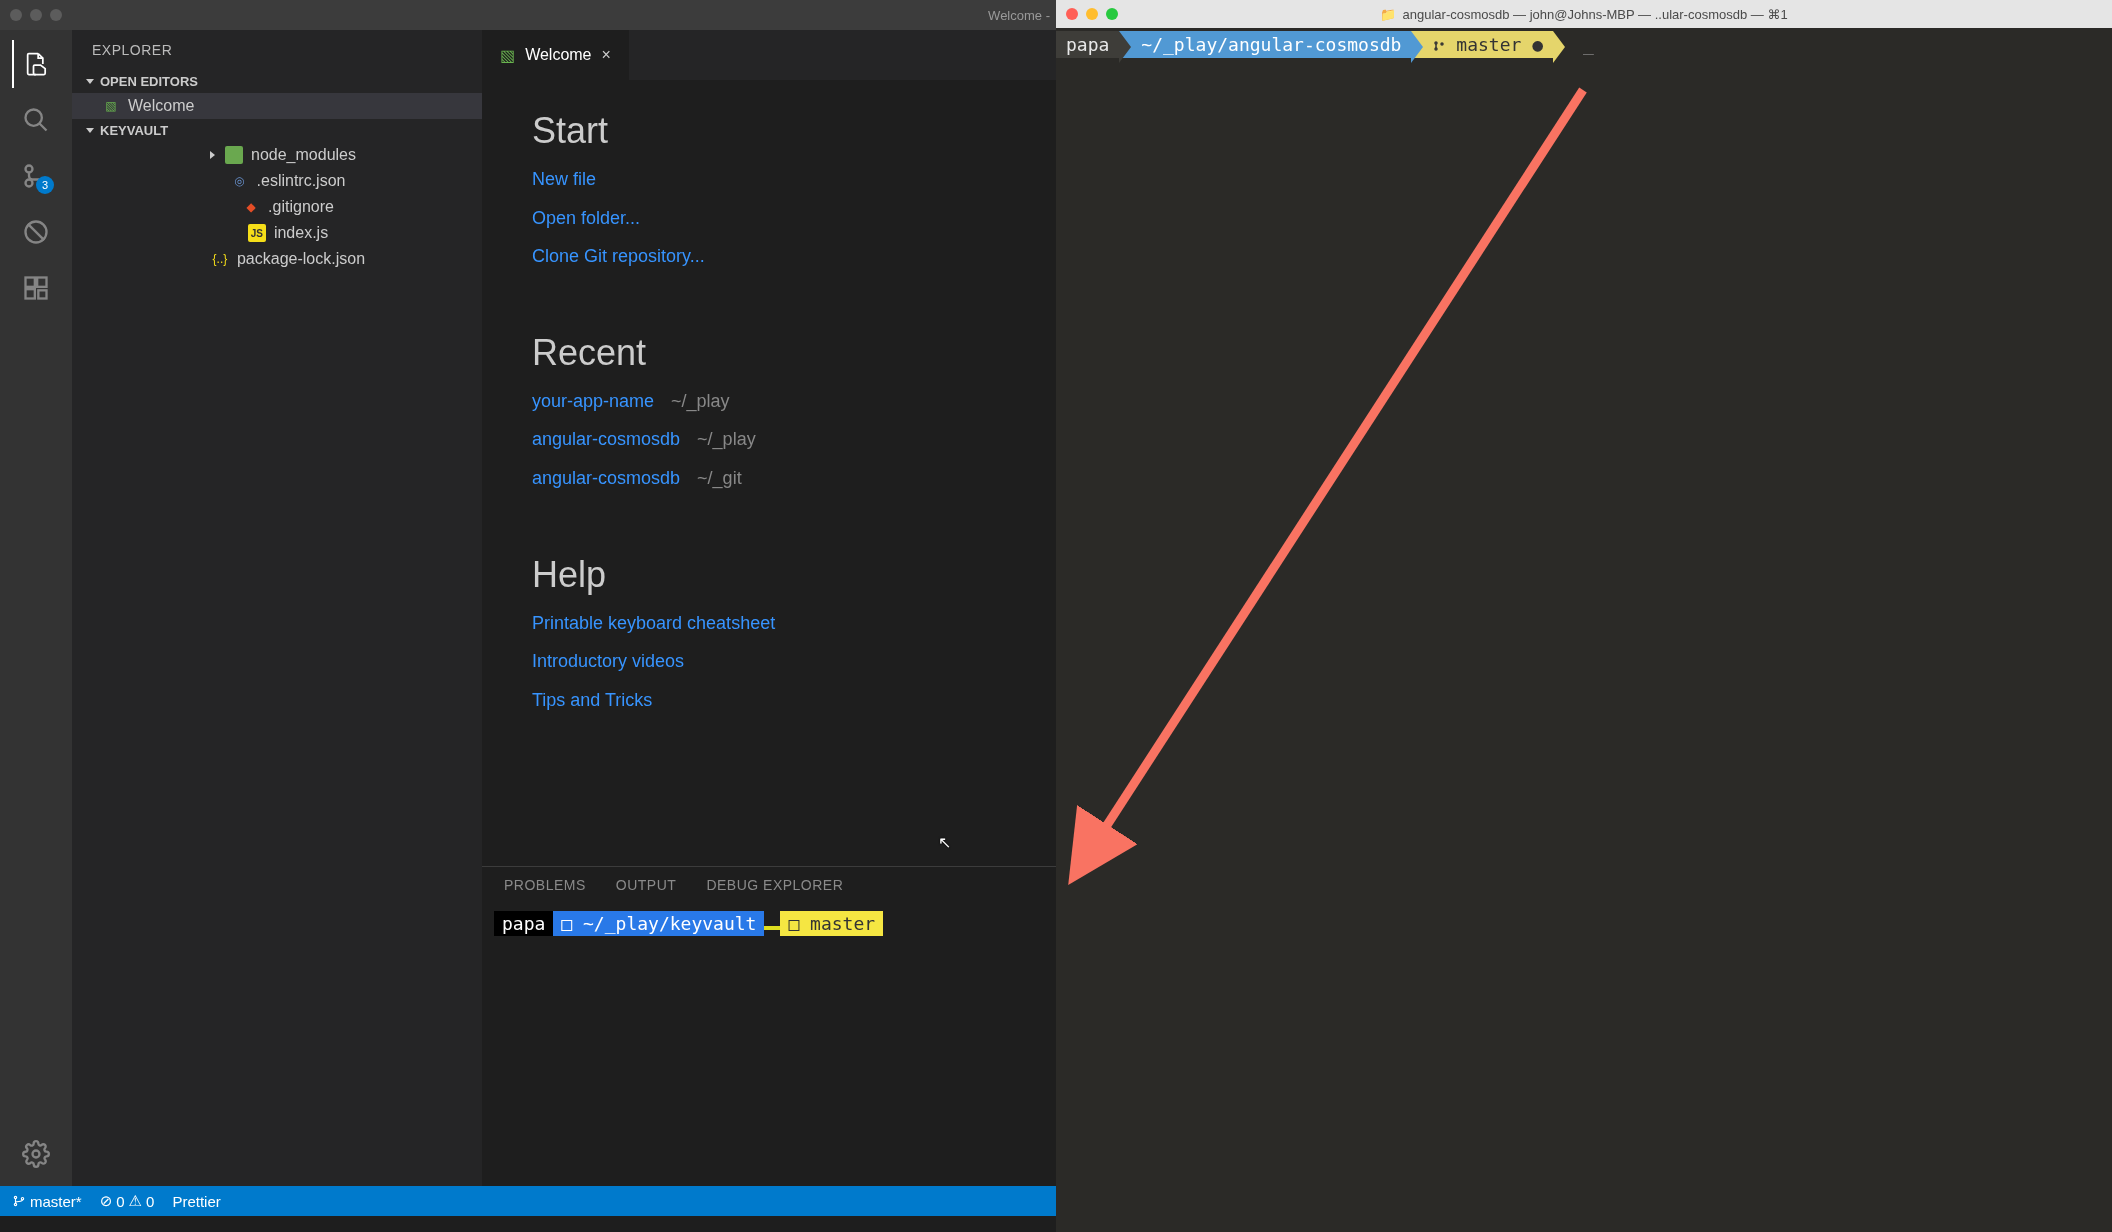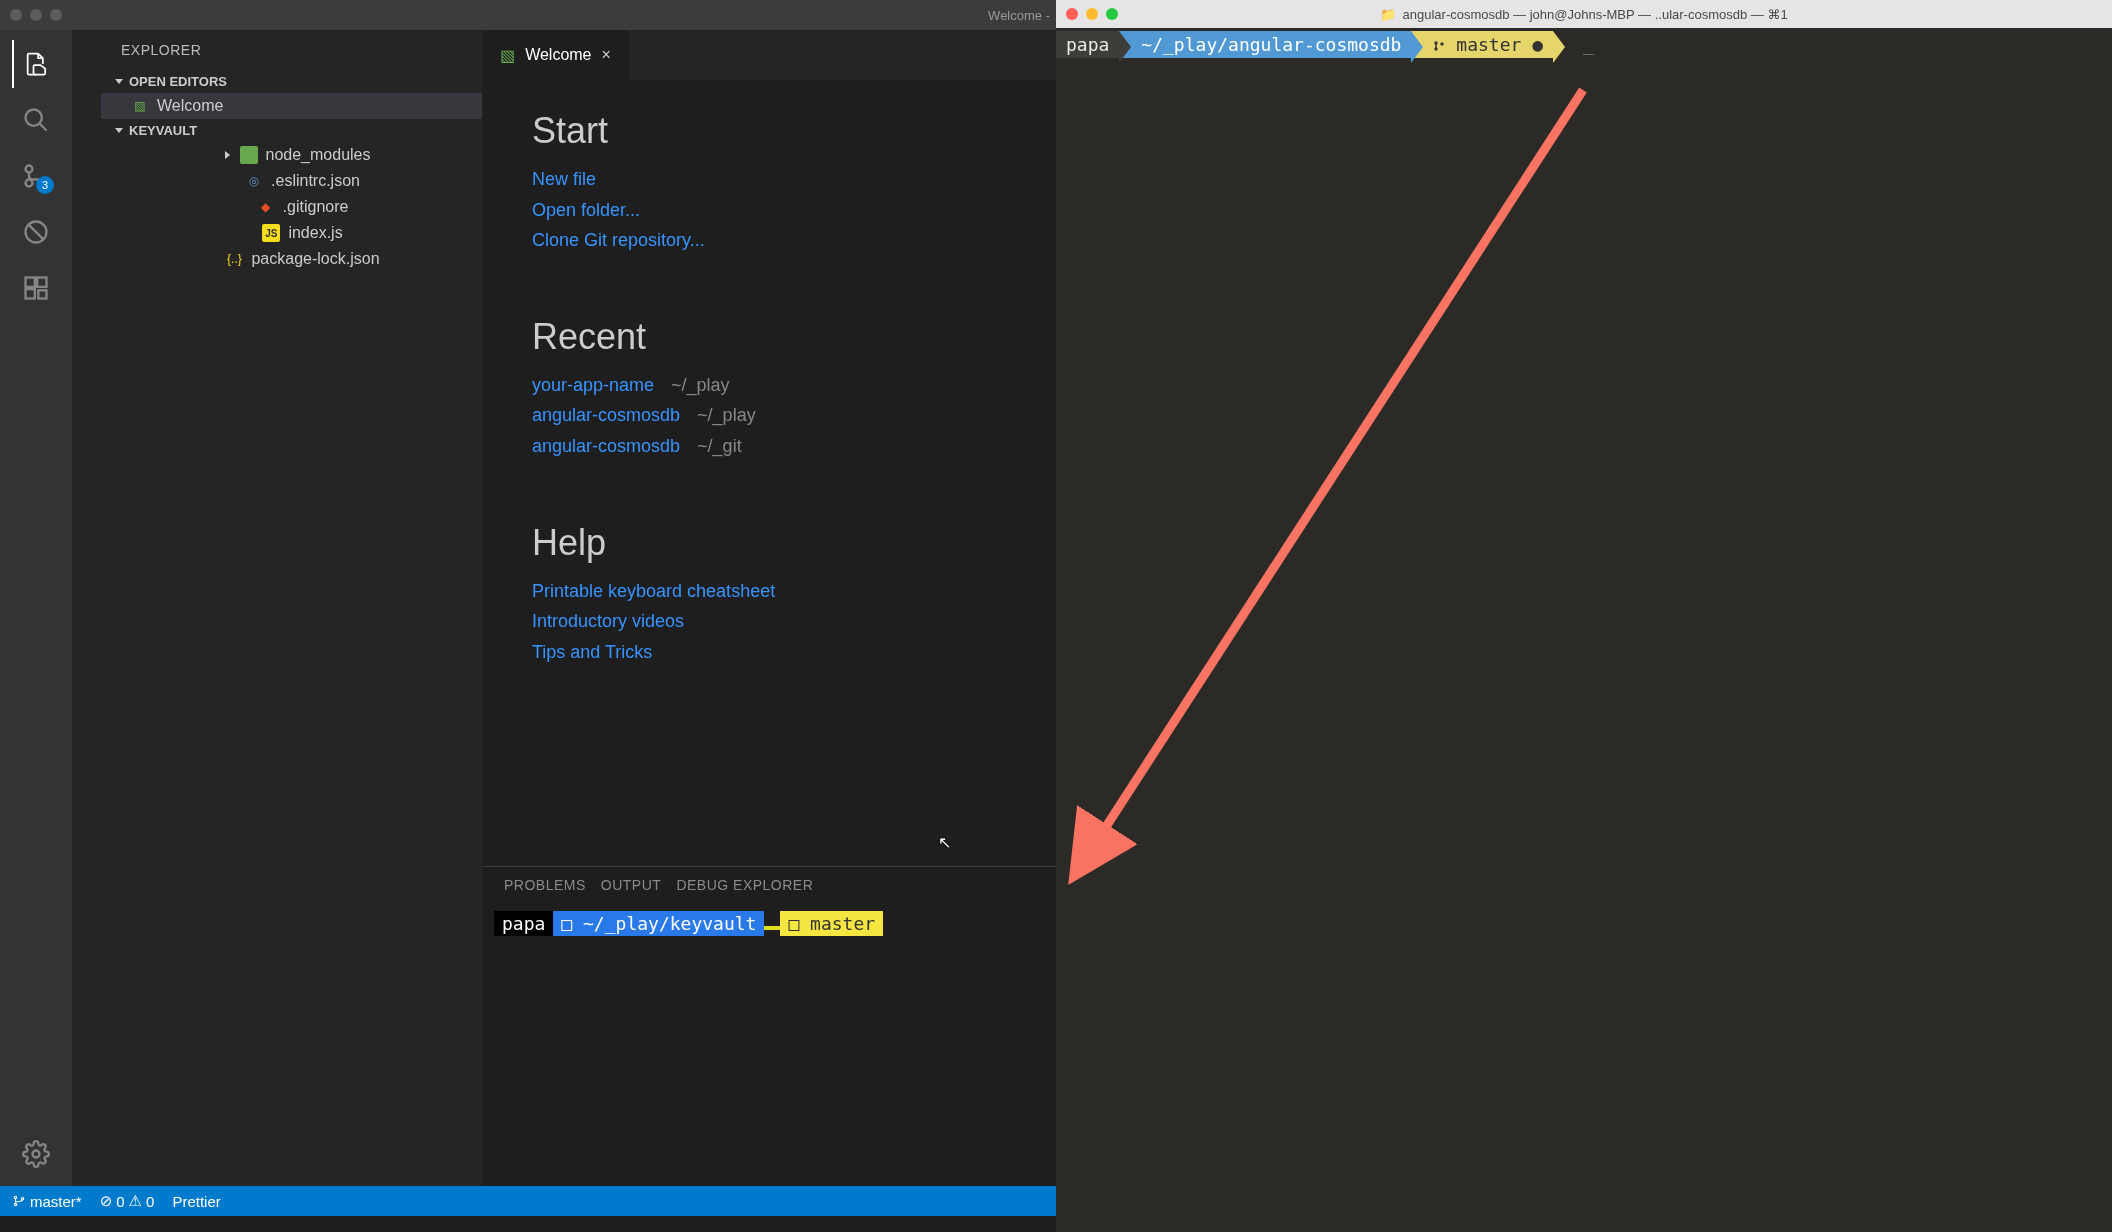--- a/index.html
+++ b/index.html
@@ -88,21 +88,20 @@
       padding: 0 4px;
     }
     .activity-spacer { flex: 1; }
     
     
     .sidebar {
       width: 410px;
       background: #252526;
       display: flex;
       flex-direction: column;
-      padding-left: 29px;
     }
     .sidebar-title {
       padding: 12px 20px;
       font-size: 14px;
       color: #bbbbbb;
       letter-spacing: 0.5px;
     }
     .sidebar-section-header {
       padding: 4px 14px;
       font-size: 13px;
@@ -196,33 +195,34 @@
       font-weight: 300;
       color: #cccccc;
       margin-bottom: 12px;
     }
     .welcome-link {
       display: block;
       color: #3794ff;
       font-size: 18px;
       line-height: 1.7;
       cursor: pointer;
+      margin-top: 8px;
     }
     .welcome-link .path { color: #888; margin-left: 12px; }
     
     
     .panel {
       height: 320px;
       border-top: 1px solid #3c3c3c;
       display: flex;
       flex-direction: column;
     }
     .panel-tabs {
       display: flex;
-      gap: 15px;
+      gap: 30px;
       padding: 10px 22px;
     }
     .panel-tab {
       font-size: 14px;
       color: #8a8a8a;
       letter-spacing: 0.5px;
       cursor: pointer;
     }
     .panel-terminal {
       flex: 1;

